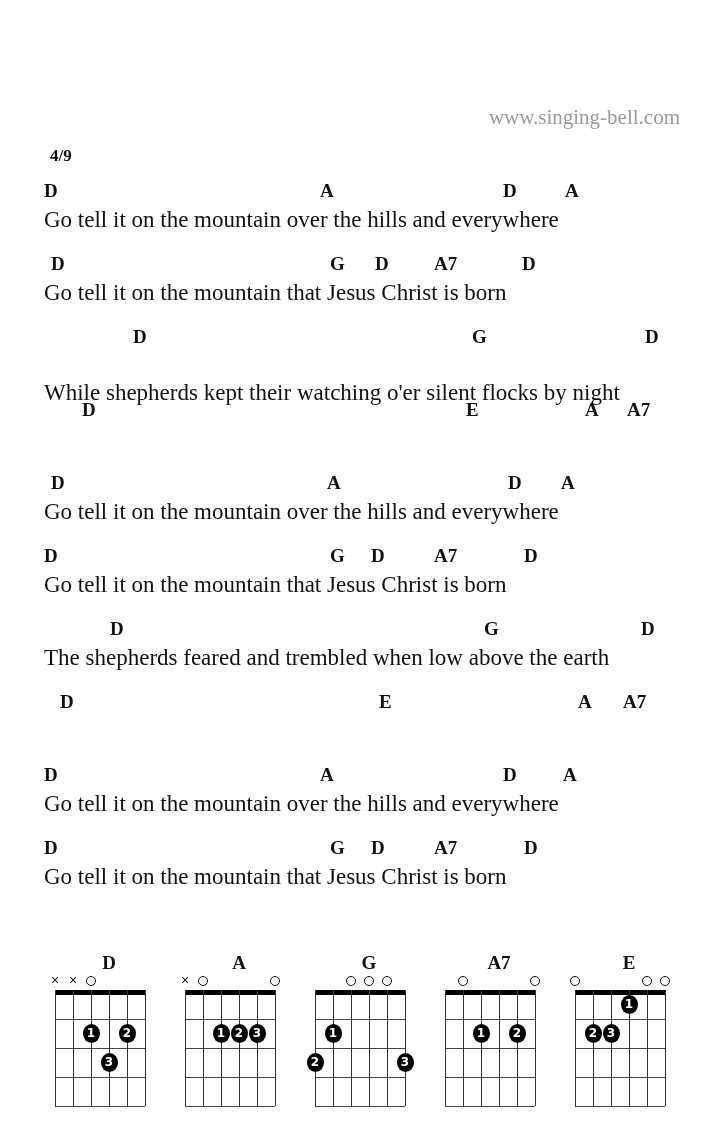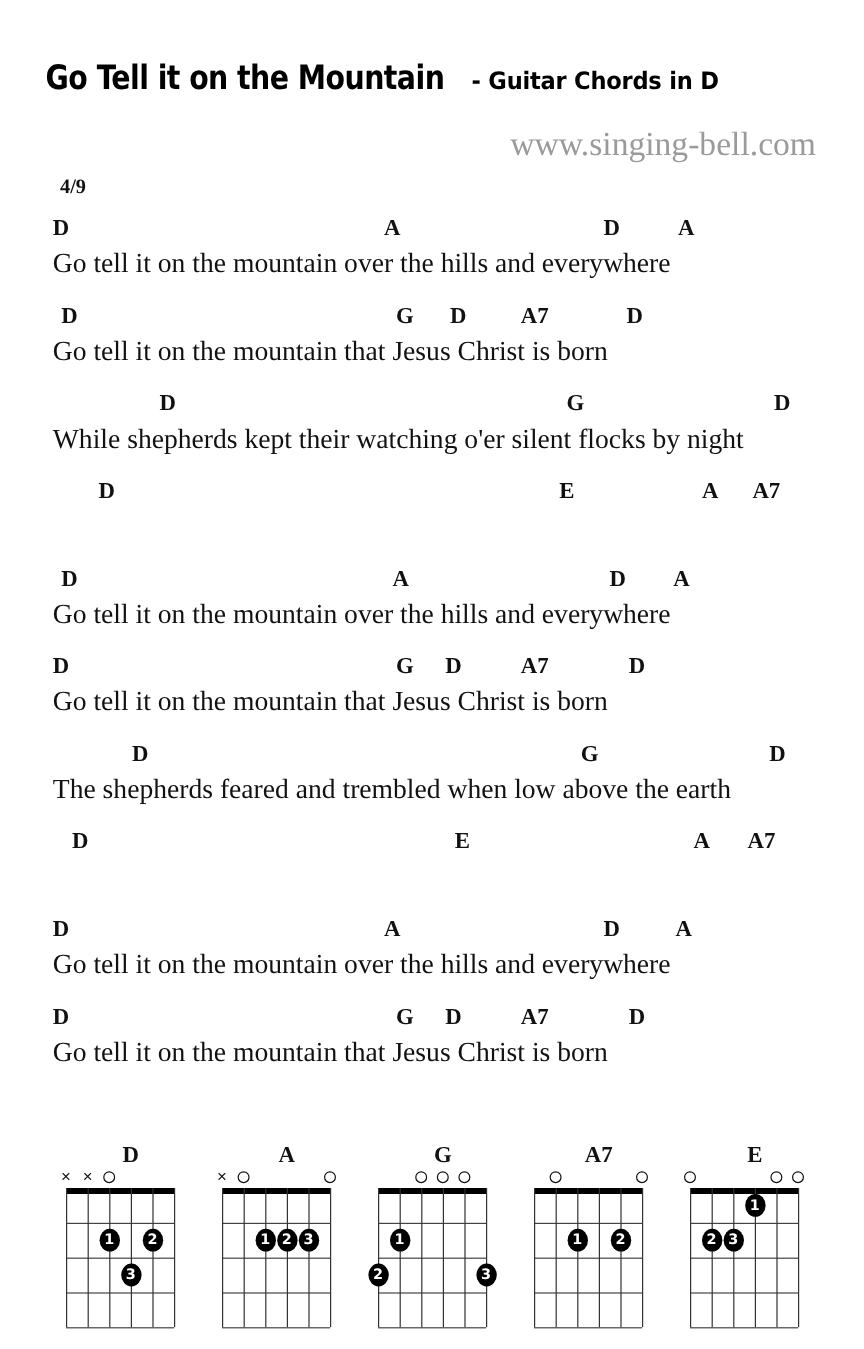--- a/index.html
+++ b/index.html
@@ -50,21 +50,21 @@
     display: inline-block;
     transform: scaleX(0.94);
     transform-origin: left center;
     margin-left: 2px;
   }
   #watermark {
     position: absolute;
     right: 40px;
     top: 105px;
     font-family: "Liberation Serif", serif;
-    font-size: 28px;
+    font-size: 21px;
     color: #9a9a9a;
     white-space: nowrap;
   }
   #time-signature {
     position: absolute;
     left: 50px;
     top: 146px;
     font-family: "Liberation Serif", serif;
     font-weight: bold;
     font-size: 17px;
@@ -202,23 +202,20 @@
     font-size: 12px;
     font-weight: bold;
     text-align: center;
     line-height: 19px;
   }
 </style>
 </head>
 <body>
 
 <div id="header">
-  <div id="title-line">
-    <span class="title-main">Go Tell it on the Mountain</span><span class="title-sub">- Guitar Chords in D</span>
-  </div>
   <div id="watermark">www.singing-bell.com</div>
   <div id="time-signature">4/9</div>
 </div>
 
 <div id="song-body">
     <div class="verse-line">
       <div class="chord-row">
         <span class="chord" style="left: 44px;">D</span>
         <span class="chord" style="left: 320px;">A</span>
         <span class="chord" style="left: 503px;">D</span>
@@ -240,21 +237,21 @@
         <span class="lyric" style="left: 44px;">Go tell it on the mountain that Jesus Christ is born</span>
       </div>
     </div>
     <div class="verse-line">
       <div class="chord-row">
         <span class="chord" style="left: 133px;">D</span>
         <span class="chord" style="left: 472px;">G</span>
         <span class="chord" style="left: 645px;">D</span>
       </div>
       <div class="lyric-row">
-        <span class="lyric" style="left: 44px;">While shepherds kept their watching o'er silent flocks by night</span>
+        <span class="lyric" style="left: 44px; margin-top: 27px;">While shepherds kept their watching o'er silent flocks by night</span>
       </div>
     </div>
     <div class="verse-line">
       <div class="chord-row">
         <span class="chord" style="left: 82px;">D</span>
         <span class="chord" style="left: 466px;">E</span>
         <span class="chord" style="left: 585px;">A</span>
         <span class="chord" style="left: 627px;">A7</span>
       </div>
     </div>

